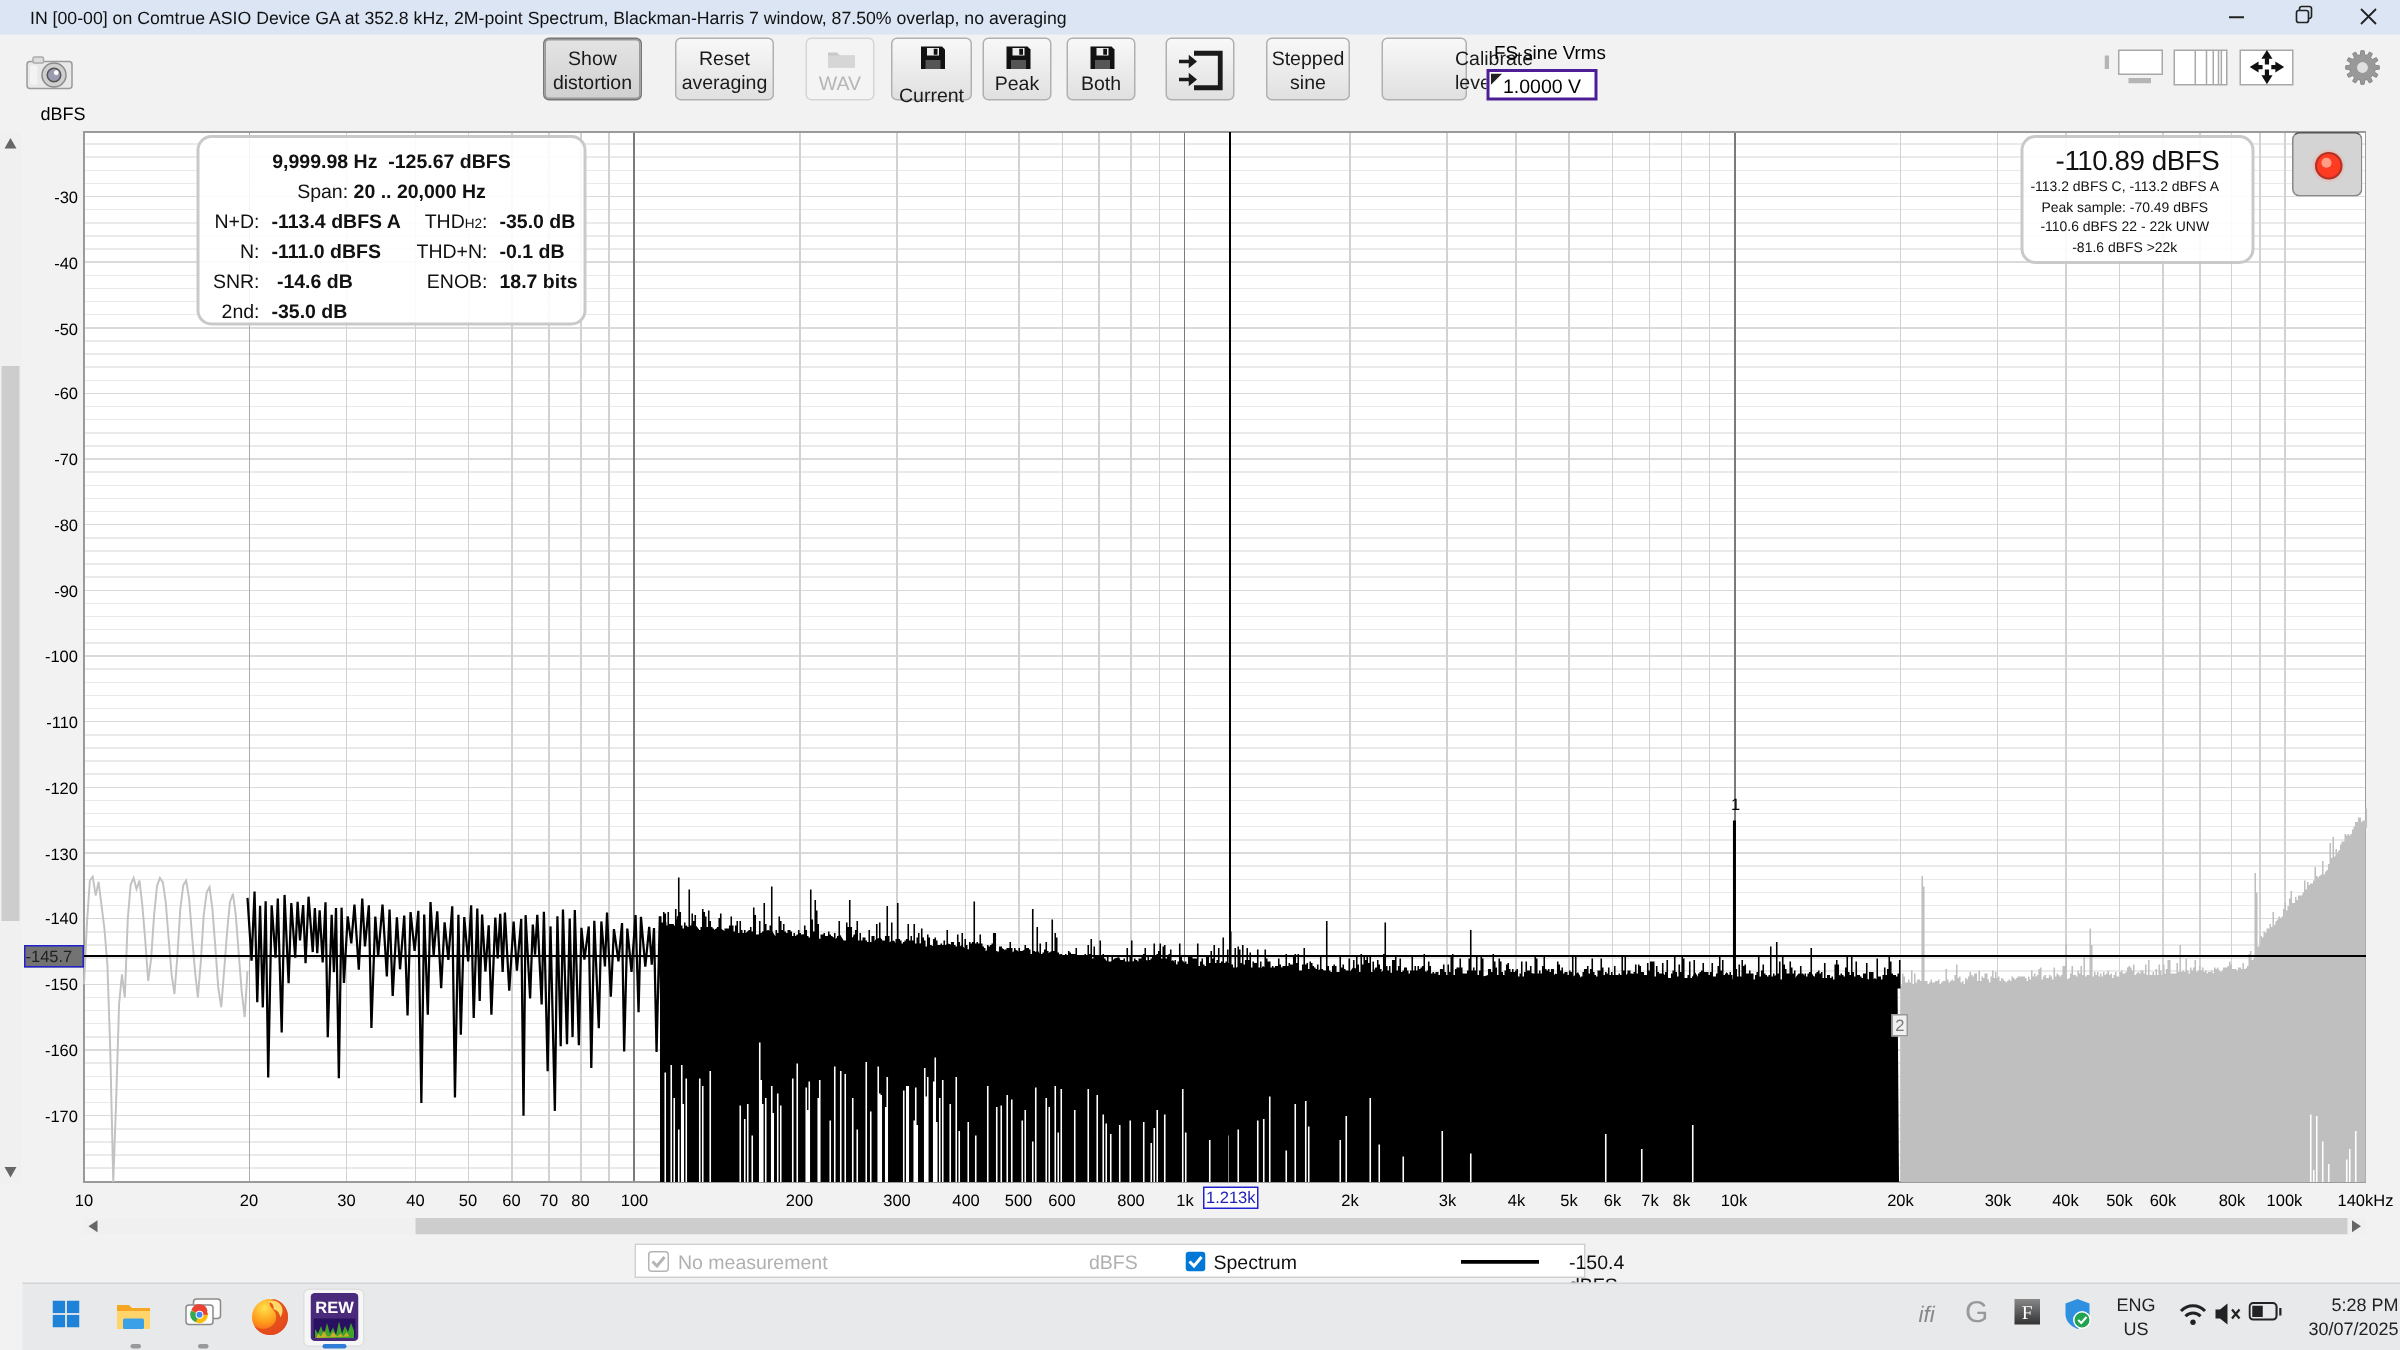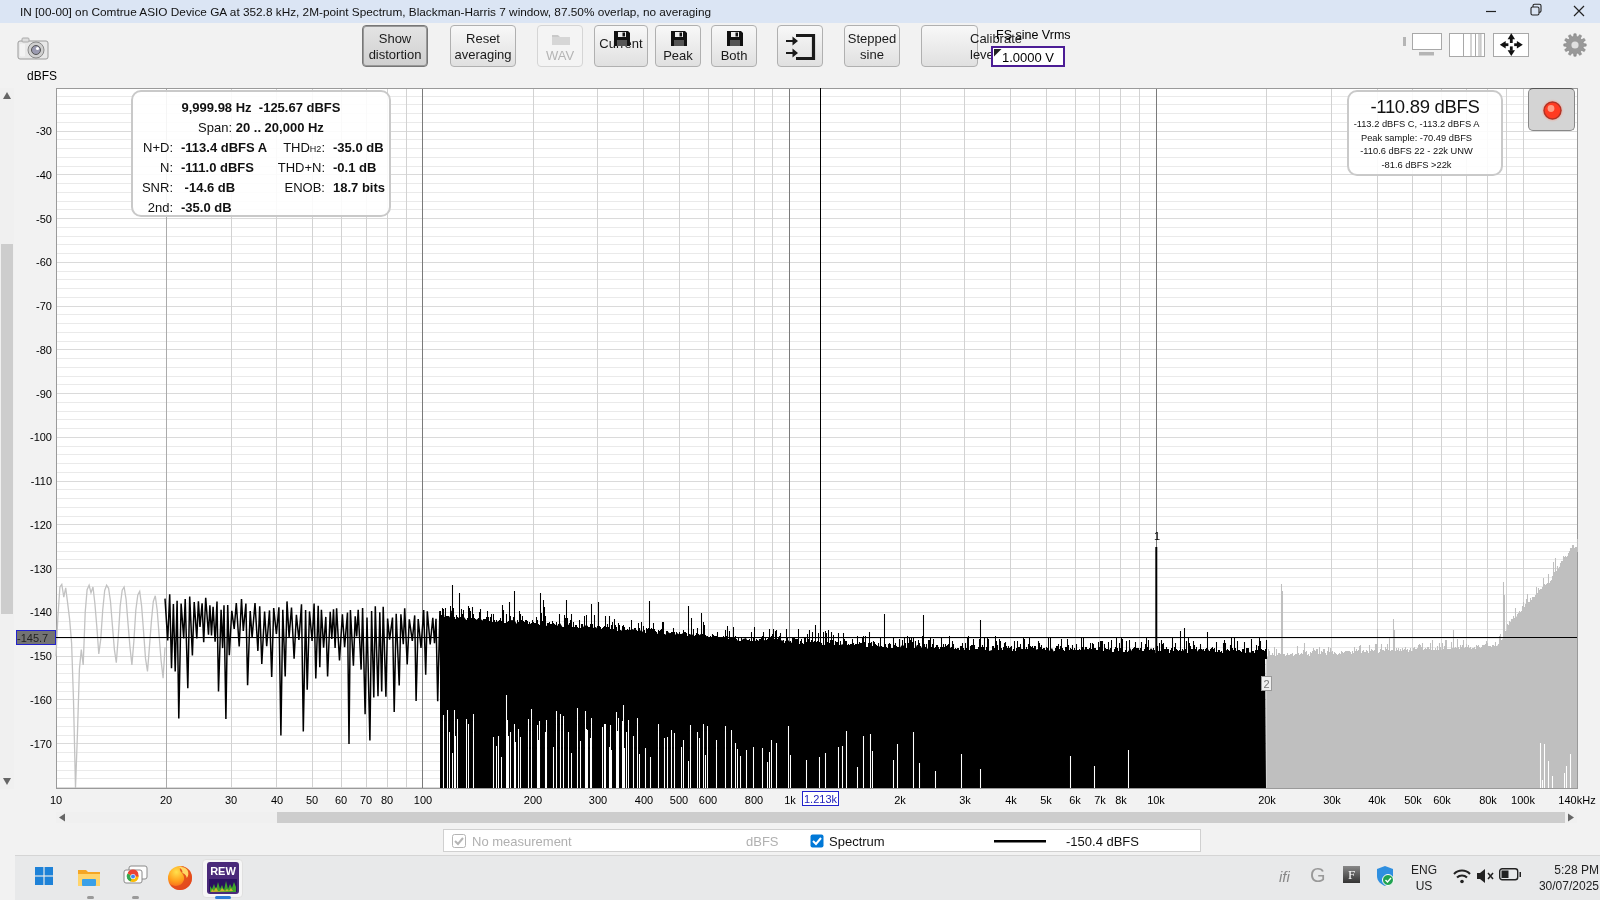--- a/index.html
+++ b/index.html
@@ -6,21 +6,21 @@
 body { font-family:"Liberation Sans", sans-serif; background:#f2f2f2; position:relative; }
 .abs { position:absolute; }
 #titlebar { left:0; top:0; width:1600px; height:23px; background:#dbe5f4; font-size:11.8px; color:#111; }
 #titlebar .t { position:absolute; left:20px; top:5px;text-align:right; }
 .btn { position:absolute; border:1px solid #b0b0b0; border-radius:4px;
   background:linear-gradient(#f8f8f8,#e0e0e0); font-size:13px; color:#1a1a1a;
   text-align:center; line-height:16px; }
 .btn.pressed { background:linear-gradient(#e4e4e4,#d0d0d0); border:1px solid #777; box-shadow:inset 0 0 0 1px #999; }
 .btn.disabled { color:#b5b5b5; border-color:#d5d5d5; background:#f4f4f4; }
 .ibox { position:absolute; background:rgba(255,255,255,0.88); border:2px solid #c9c9c9; border-radius:10px; }
-#statusbar { left:443px; top:829px; width:758px; height:23px; background:#fff; border:1px solid #d0d0d0;padding-left:10px; }
+#statusbar { left:423px; top:829px; width:634px; height:23px; background:#fff; border:1px solid #d0d0d0;padding-left:10px; }
 #taskbar { left:15px; top:855px; width:1600px; height:45px; background:#e8e9ea; border-top:1px solid #d5d5d5; }
 text { font-family:"Liberation Sans", sans-serif; }
 </style></head>
 <body>
 <svg class="abs" style="left:0;top:0" width="1600" height="900" shape-rendering="crispEdges">
   <rect x="56" y="88" width="1521" height="700" fill="#ffffff"></rect>
   <path d="M56 96.0H1577M56 104.7H1577M56 113.5H1577M56 122.2H1577M56 139.8H1577M56 148.5H1577M56 157.3H1577M56 166.0H1577M56 183.5H1577M56 192.3H1577M56 201.0H1577M56 209.8H1577M56 227.3H1577M56 236.0H1577M56 244.8H1577M56 253.5H1577M56 271.0H1577M56 279.8H1577M56 288.6H1577M56 297.3H1577M56 314.8H1577M56 323.6H1577M56 332.3H1577M56 341.1H1577M56 358.6H1577M56 367.3H1577M56 376.1H1577M56 384.8H1577M56 402.3H1577M56 411.1H1577M56 419.8H1577M56 428.6H1577M56 446.1H1577M56 454.9H1577M56 463.6H1577M56 472.4H1577M56 489.9H1577M56 498.6H1577M56 507.4H1577M56 516.1H1577M56 533.6H1577M56 542.4H1577M56 551.1H1577M56 559.9H1577M56 577.4H1577M56 586.2H1577M56 594.9H1577M56 603.7H1577M56 621.2H1577M56 629.9H1577M56 638.7H1577M56 647.4H1577M56 664.9H1577M56 673.7H1577M56 682.4H1577M56 691.2H1577M56 708.7H1577M56 717.5H1577M56 726.2H1577M56 735.0H1577M56 752.5H1577M56 761.2H1577M56 770.0H1577M56 778.7H1577" stroke="#eaeaea" fill="none"></path>
   <path d="M56 131.0H1577M56 174.8H1577M56 218.5H1577M56 262.3H1577M56 306.1H1577M56 349.8H1577M56 393.6H1577M56 437.4H1577M56 481.1H1577M56 524.9H1577M56 568.6H1577M56 612.4H1577M56 656.2H1577M56 699.9H1577M56 743.7H1577M56 787.5H1577" stroke="#dadada" fill="none"></path>
   <path d="M231.0 88V788M276.9 88V788M312.4 88V788M341.4 88V788M366.0 88V788M387.3 88V788M406.0 88V788M533.3 88V788M597.9 88V788M643.7 88V788M679.2 88V788M708.3 88V788M732.8 88V788M754.1 88V788M772.9 88V788M900.1 88V788M964.7 88V788M1010.5 88V788M1046.1 88V788M1075.1 88V788M1099.7 88V788M1120.9 88V788M1139.7 88V788M1266.9 88V788M1331.5 88V788M1377.3 88V788M1412.9 88V788M1441.9 88V788M1466.5 88V788M1487.8 88V788M1506.5 88V788M1523.3 88V788" stroke="#d2d2d2" fill="none"></path>
   <path d="M166.4 88V788" stroke="#ababab" fill="none"></path>
@@ -111,21 +111,21 @@
 </svg>
 
 <div class="btn pressed" style="left:362px;top:25px;width:66px;height:42px;padding-top:5px;">Show<br>distortion</div>
 <div class="btn" style="left:450px;top:25px;width:66px;height:42px;padding-top:5px;">Reset<br>averaging</div>
 <div class="btn disabled" style="left:537px;top:25px;width:46px;height:42px;padding-top:22px;">WAV
   <svg class="abs" style="left:13px;top:5px" width="20" height="15">
       <path d="M1 4 h6 l2 2 h10 v8 h-18 z" fill="#c9c9c9"></path>
       <path d="M1 6 h18 v8 h-18 z" fill="#d6d6d6"></path>
     </svg>
 </div>
-<div class="btn" style="left:594px;top:25px;width:54px;height:42px;padding-top:10px;">Current
+<div class="btn" style="left:594px;top:25px;width:54px;height:42px;padding-top:30px;">Current
   <svg class="abs" style="left:17px;top:4px" width="20" height="16">
       <path d="M2 1 h14 l2 2 v13 h-16 z" fill="#111"></path>
       <rect x="6" y="2" width="8" height="5" fill="#eee"></rect>
       <rect x="10.5" y="2.5" width="2.5" height="4" fill="#111"></rect>
       <rect x="5" y="10" width="10" height="6" fill="#555"></rect>
     </svg>
 </div>
 <div class="btn" style="left:655px;top:25px;width:46px;height:42px;padding-top:22px;">Peak
   <svg class="abs" style="left:13px;top:4px" width="20" height="16">
       <path d="M2 1 h14 l2 2 v13 h-16 z" fill="#111"></path>

